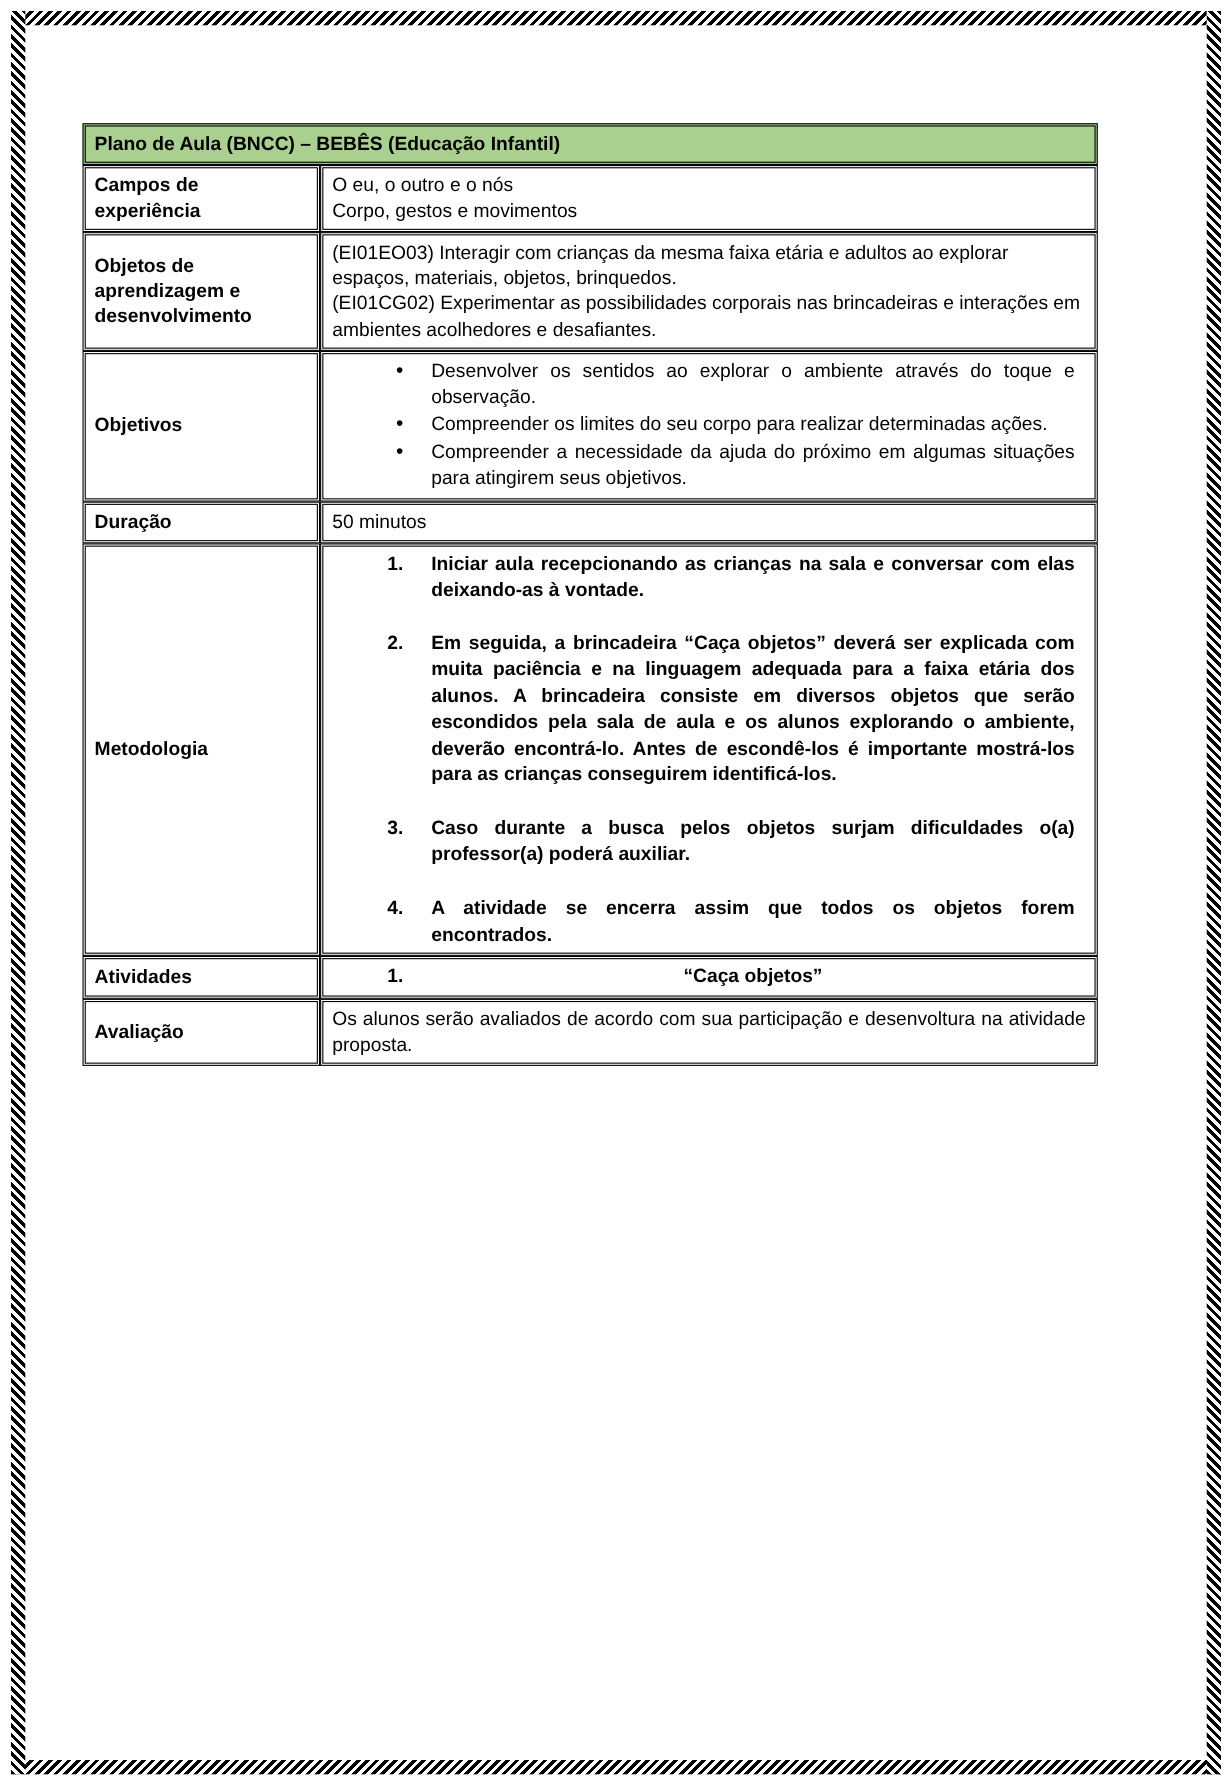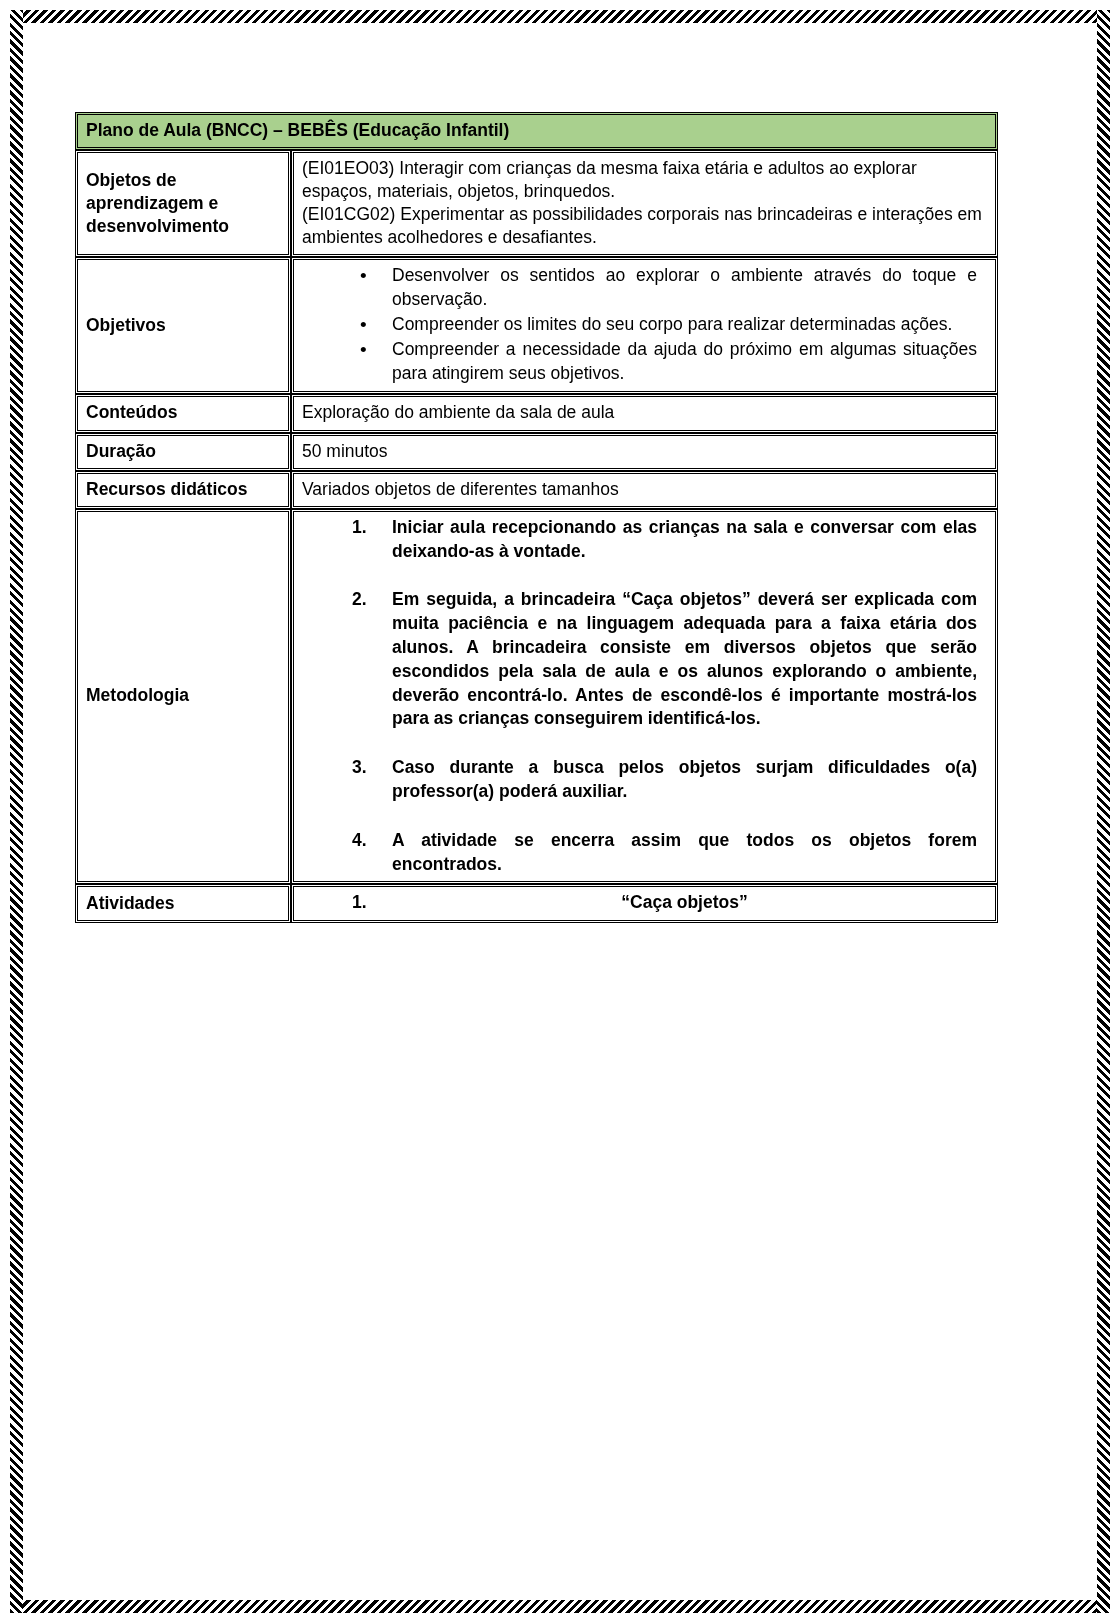--- a/index.html
+++ b/index.html
@@ -143,20 +143,34 @@
       <col class="c-label">
       <col>
     </colgroup>
     <tbody>
 
       <tr>
         <td class="title-cell" colspan="2">Plano de Aula (BNCC) – BEBÊS (Educação Infantil)</td>
       </tr>
 
 
+      <tr>
+        <td class="label">
+          <div class="lines">
+            <p>Campos de</p>
+            <p>experiência</p>
+          </div>
+        </td>
+        <td class="value">
+          <div class="lines">
+            <p>O eu, o outro e o nós</p>
+            <p>Corpo, gestos e movimentos</p>
+          </div>
+        </td>
+      </tr>
 
       <tr>
         <td class="label">
           <div class="lines">
             <p>Objetos de</p>
             <p>aprendizagem e</p>
             <p>desenvolvimento</p>
           </div>
         </td>
         <td class="value">
@@ -171,34 +185,26 @@
         <td class="label">Objetivos</td>
         <td class="value top objetivos-cell">
           <ul class="objectives">
             <li>Desenvolver os sentidos ao explorar o ambiente através do toque e observação.</li>
             <li>Compreender os limites do seu corpo para realizar determinadas ações.</li>
             <li>Compreender a necessidade da ajuda do próximo em algumas situações para atingirem seus objetivos.</li>
           </ul>
         </td>
       </tr>
 
-      <tr>
-        <td class="label">Conteúdos</td>
-        <td class="value">Exploração do ambiente da sala de aula</td>
-      </tr>
 
       <tr>
         <td class="label">Duração</td>
         <td class="value">50 minutos</td>
       </tr>
 
-      <tr>
-        <td class="label">Recursos didáticos</td>
-        <td class="value">Variados objetos de diferentes tamanhos</td>
-      </tr>
 
       <tr>
         <td class="label">Metodologia</td>
         <td class="value top metodologia-cell">
           <ol class="steps">
             <li>Iniciar aula recepcionando as crianças na sala e conversar com elas deixando-as à vontade.</li>
             <li>Em seguida, a brincadeira “Caça objetos” deverá ser explicada com muita paciência e na linguagem adequada para a faixa etária dos alunos. A brincadeira consiste em diversos objetos que serão escondidos pela sala de aula e os alunos explorando o ambiente, deverão encontrá-lo.  Antes de escondê-los é importante mostrá-los para as crianças conseguirem identificá-los.</li>
             <li>Caso durante a busca pelos objetos surjam dificuldades o(a) professor(a) poderá auxiliar.</li>
             <li>A atividade se encerra assim que todos os objetos forem encontrados.</li>
           </ol>
@@ -207,17 +213,21 @@
 
       <tr>
         <td class="label">Atividades</td>
         <td class="value atividades-cell">
           <ol class="steps tight">
             <li>“Caça objetos”</li>
           </ol>
         </td>
       </tr>
 
+      <tr>
+        <td class="label">Avaliação</td>
+        <td class="value justify">Os alunos serão avaliados de acordo com sua participação e desenvoltura na atividade proposta.</td>
+      </tr>
 
 
     </tbody>
   </table>
 </div>
 
 </body></html>

